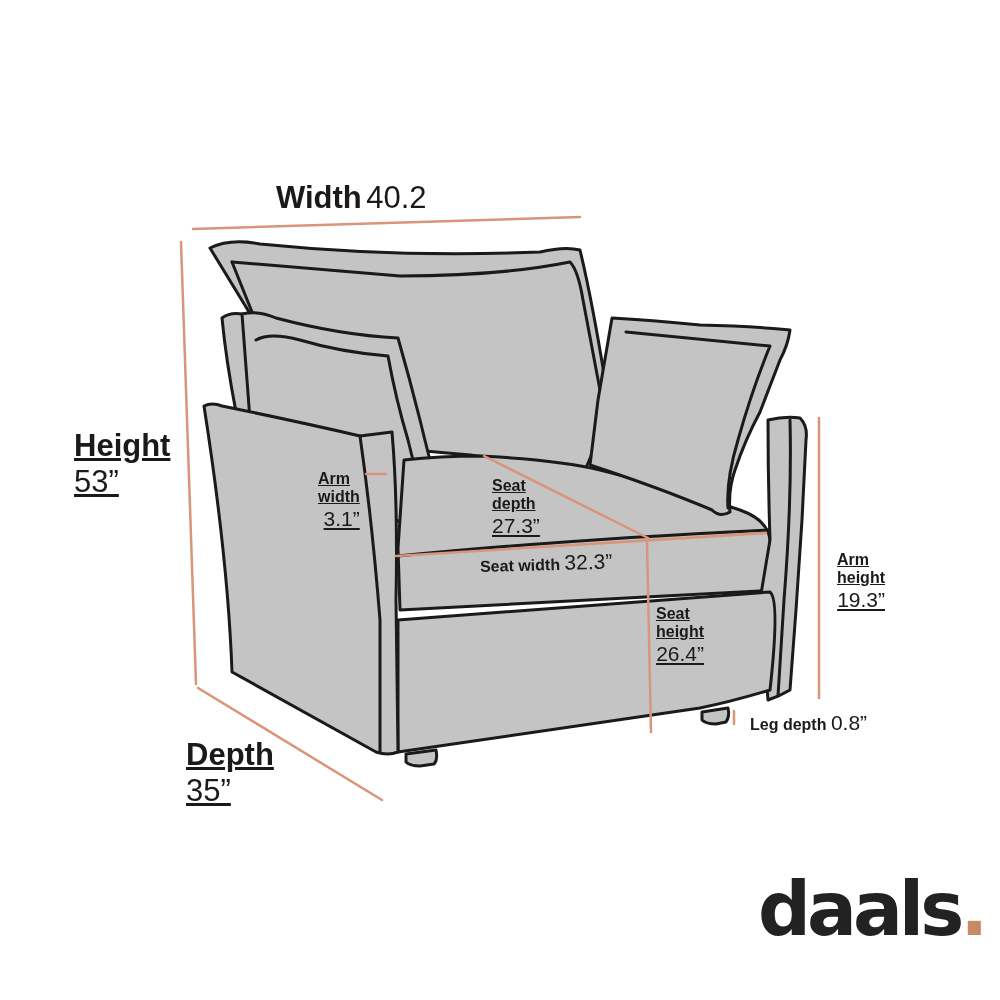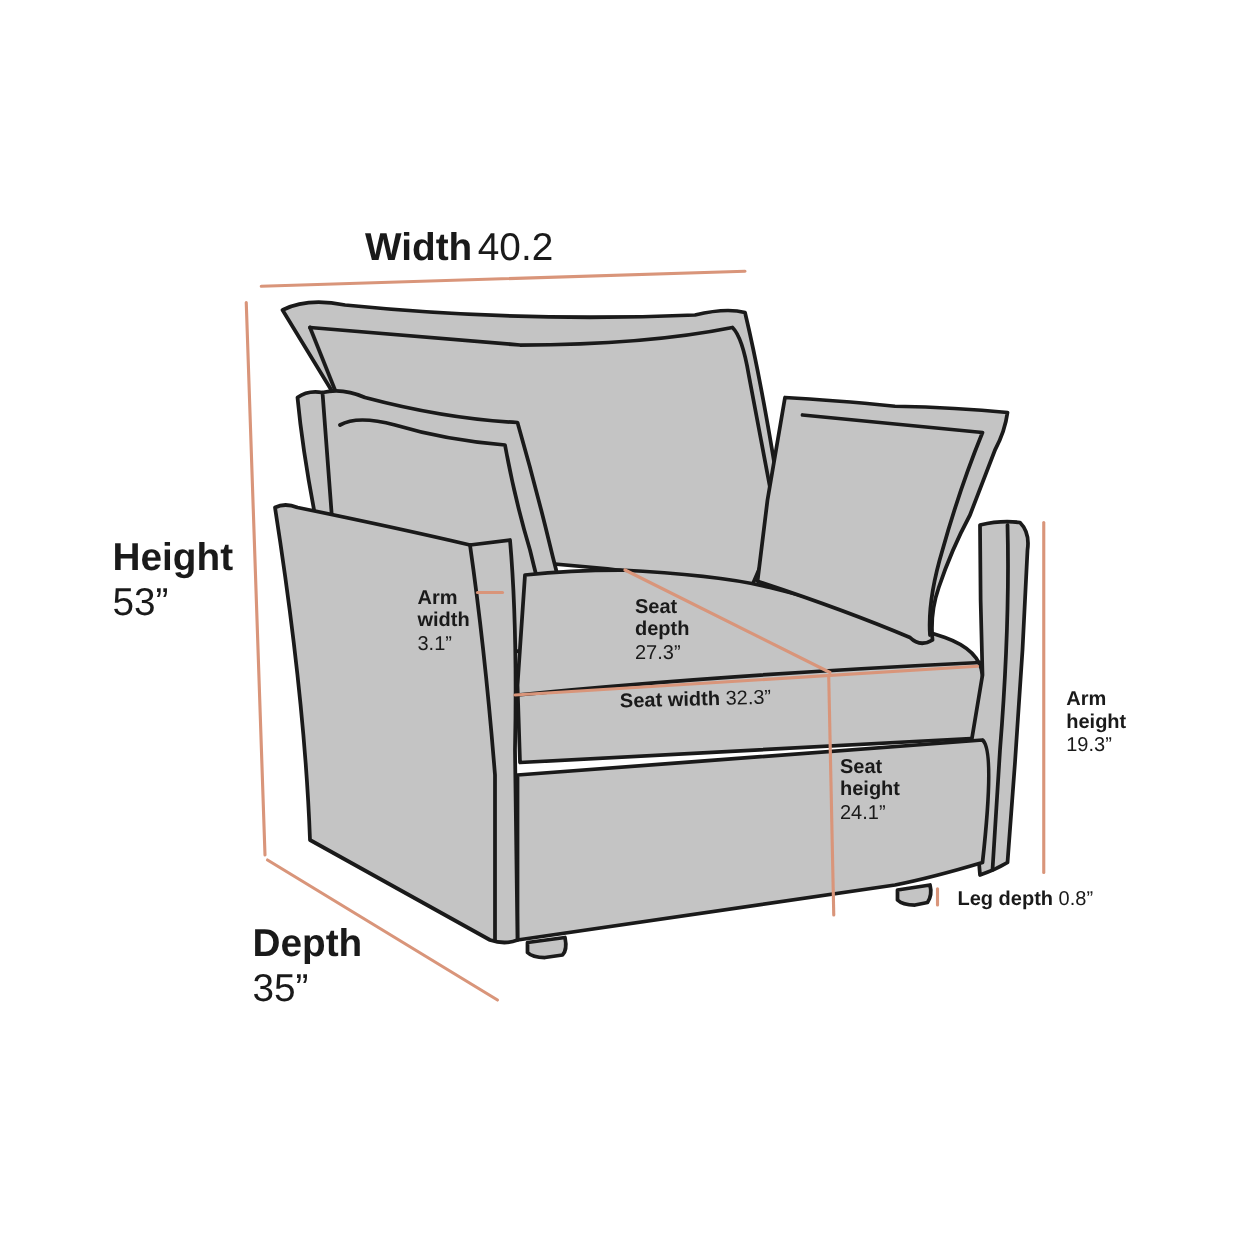--- a/index.html
+++ b/index.html
@@ -1,28 +1,28 @@
 <!DOCTYPE html>
 <html><head>
 <meta charset="utf-8">
 <style>
   html, body { margin: 0; padding: 0; background: #ffffff; }
   body { width: 1000px; height: 1000px; position: relative; overflow: hidden;
          font-family: "Liberation Sans", "DejaVu Sans", sans-serif; color: #1a1a1a; }
-  #canvas { position: absolute; left: 0; top: 0; width: 960px; height: 1000px; margin-left: 16px; }
+  #canvas { position: absolute; left: 0; top: 0; width: 960px; height: 1000px; }
   svg.art { position: absolute; left: 0; top: 0; width: 1000px; height: 1000px; }
   .lbl { position: absolute; line-height: 1.15; white-space: nowrap; }
   .lbl .b { font-weight: bold; }
   .lbl .v { font-weight: normal; }
   .big .b { font-size: 31px; }
   .big .v { font-size: 31px; }
   .small { font-size: 16px; }
   .small .b { font-size: 16px; }
-  .small .v { font-size: 16px; }
-  .stack span { display: block; }
+  .small .v { font-size: 21px; text-align: right; }
+  .stack span { display: block; text-decoration: underline; }
   .inline span { display: inline; }
   #logo { position: absolute; left: 758px; top: 872px; font-family: "DejaVu Sans", sans-serif;
           font-weight: bold; font-size: 74px; letter-spacing: -4px; color: #222; line-height: 1; }
   #logo .dot { color: #c98a63; }
 </style>
 </head>
 <body>
 
 <div id="canvas">
 
@@ -97,28 +97,29 @@
   </div>
 
   <div class="lbl small inline" style="left:480px; top:553px; transform: rotate(-1.5deg); transform-origin: left center;">
     <span class="b">Seat width</span>
     <span class="v">32.3”</span>
   </div>
 
   <div class="lbl small stack" style="left:656px; top:605px;">
     <span class="b">Seat</span>
     <span class="b">height</span>
-    <span class="v">24.1”</span>
+    <span class="v">26.4”</span>
   </div>
 
   <div class="lbl small stack" style="left:837px; top:551px;">
     <span class="b">Arm</span>
     <span class="b">height</span>
     <span class="v">19.3”</span>
   </div>
 
   <div class="lbl small inline" style="left:750px; top:711px;">
     <span class="b">Leg depth</span>
     <span class="v">0.8”</span>
   </div>
 
+  <div id="logo"><span>daals</span><span class="dot">.</span></div>
 
 </div>
 
 </body></html>

